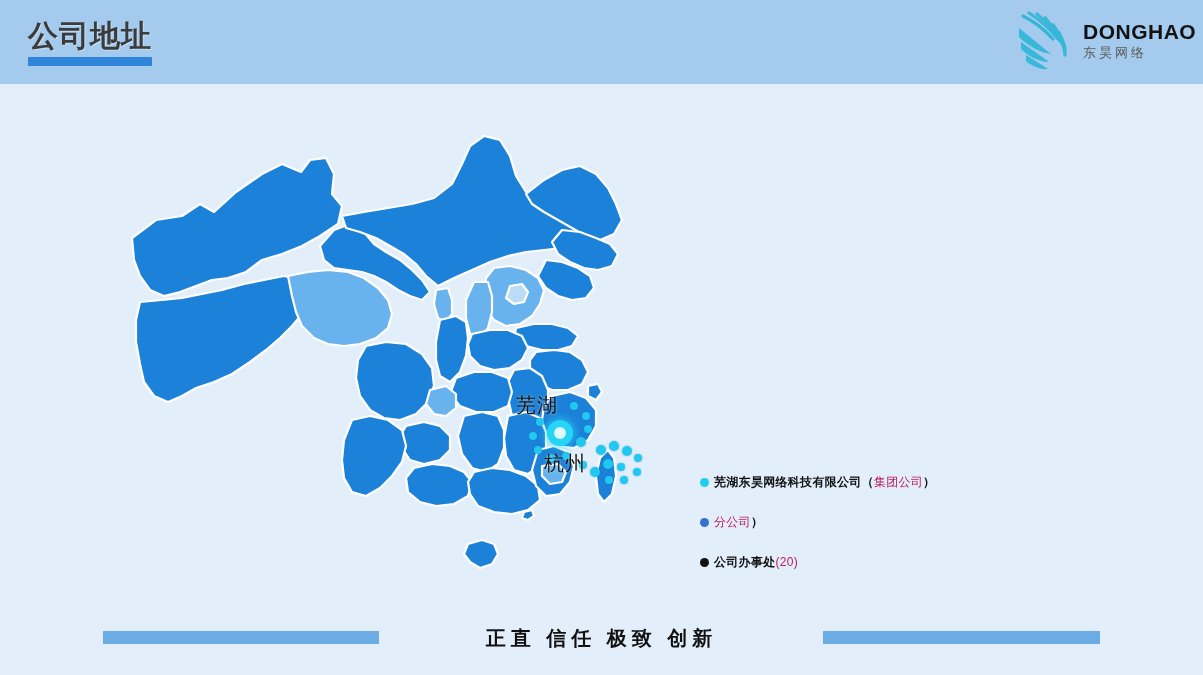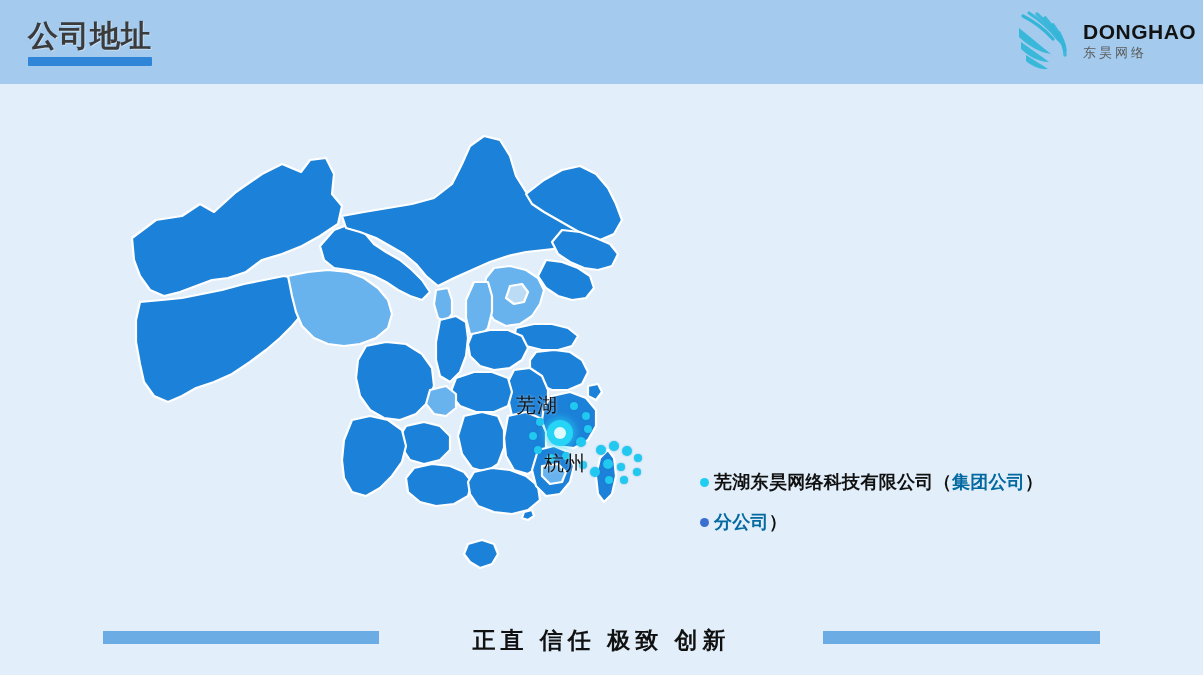--- a/index.html
+++ b/index.html
@@ -63,29 +63,29 @@
     white-space:nowrap;letter-spacing:1px;
     text-shadow:0 0 3px rgba(255,255,255,.55);
   }
 
   
   #legend{position:absolute;left:700px;top:462px;width:400px;}
   .legend-row{display:flex;align-items:center;height:40px;white-space:nowrap;}
   .legend-bullet{
     width:9px;height:9px;border-radius:50%;flex:0 0 auto;margin-right:5px;
   }
-  .legend-text{font-size:18px;font-weight:bold;color:#111;letter-spacing:.3px;}
-  .legend-accent{color:#0369a1;font-weight:bold;}
+  .legend-text{font-size:12px;font-weight:bold;color:#111;letter-spacing:.3px;}
+  .legend-accent{color:#be185d;font-weight:normal;}
 
   
   #footer-bar-left{position:absolute;left:103px;top:631px;width:276px;height:13px;background:#6cace4;}
   #footer-bar-right{position:absolute;left:823px;top:631px;width:277px;height:13px;background:#6cace4;}
   #footer-slogan{
     position:absolute;left:0;right:0;top:625px;text-align:center;
-    font-size:23px;font-weight:bold;color:#111;letter-spacing:5px;
+    font-size:20px;font-weight:bold;color:#111;letter-spacing:5px;
   }
 </style>
 </head>
 <body>
 
 <div id="slide">
 
   <div id="header">
     <div id="title-block">
       <div id="page-title">公司地址</div>
@@ -221,19 +221,24 @@
       <span class="legend-bullet" style="background:#20cdf0"></span>
       <span class="legend-text">芜湖东昊网络科技有限公司（</span>
         <span class="legend-text legend-accent">集团公司</span>
         <span class="legend-text">）</span>
     </div>
     <div class="legend-row">
       <span class="legend-bullet" style="background:#3a6fd0"></span>
         <span class="legend-text legend-accent">分公司</span>
         <span class="legend-text">）</span>
     </div>
+    <div class="legend-row">
+      <span class="legend-bullet" style="background:#111111"></span>
+      <span class="legend-text">公司办事处</span>
+        <span class="legend-text legend-accent">(20)</span>
+    </div>
   </div>
 
   <div id="footer-bar-left"></div>
   <div id="footer-slogan">正直  信任  极致  创新</div>
   <div id="footer-bar-right"></div>
 
 </div>
 
 </body></html>

